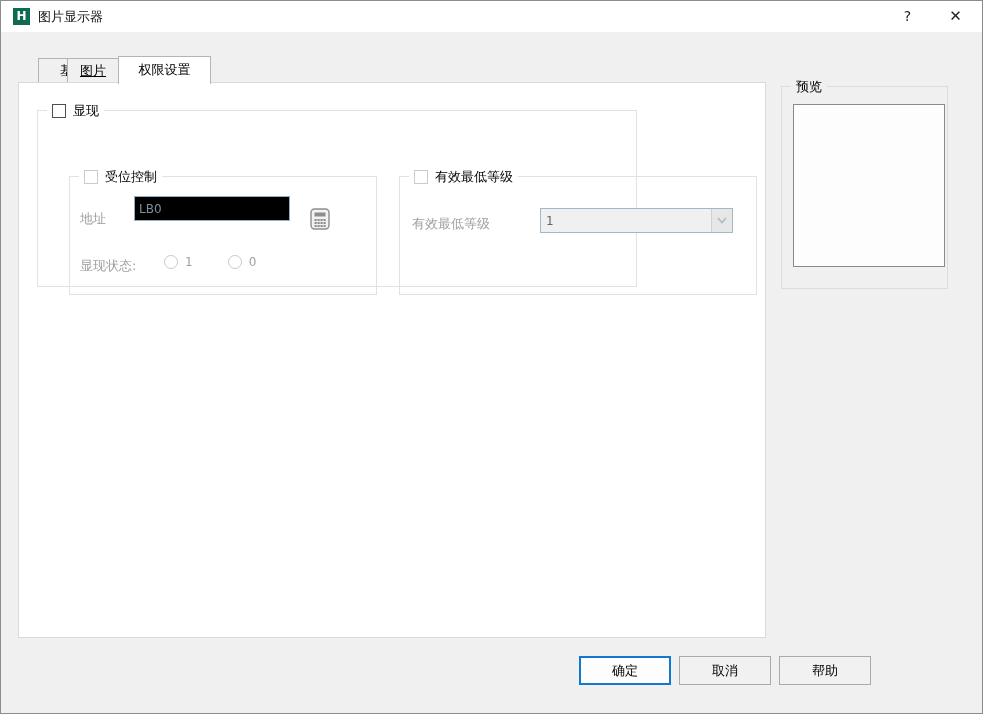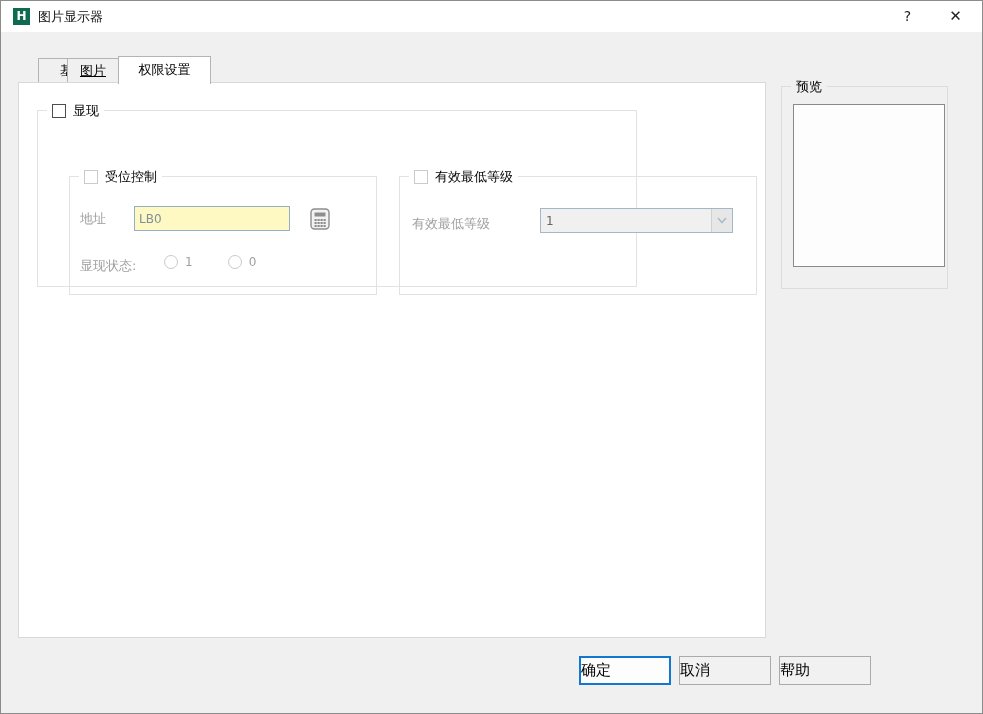--- a/index.html
+++ b/index.html
@@ -86,23 +86,23 @@
   }
   .cb.disabled { border-color: #cbcbcb; }
   .dis-text { color: #9f9f9f; }
   
   .grp-visibility { left: 18px; top: 27px; width: 600px; height: 177px; }
   .grp-bit        { left: 31px; top: 65px; width: 308px; height: 119px; }
   .grp-level      { left: 361px; top: 65px; width: 358px; height: 119px; }
   
   .lbl-address { position: absolute; left: 10px; top: 33px;  font-size: 13px; }
   .addr-input {
-    position: absolute; left: 64px; top: 29px;
+    position: absolute; left: 64px; top: 19px;
     width: 156px; height: 25px;
-    background: #fef9c3;
+    background: #000000;
     border: 1px solid #94afc4;
     color: #7f909c; font-size: 12px;
     font-family: "DejaVu Sans", "Liberation Sans", sans-serif;
     padding: 4px 4px; outline: none;
   }
   .calc-btn {
     position: absolute; left: 237px; top: 29px;
     width: 26px; height: 26px;
     background: transparent; border: none; padding: 0;
   }
@@ -145,23 +145,23 @@
     width: 152px; height: 163px;
     background: #fdfdfd;
     border: 1px solid #8a8a8a;
   }
   
   .btn {
     position: absolute; top: 655px;
     width: 92px; height: 29px;
     background: #f1f1f1;
     border: 1px solid #aaaaaa;
-    font-size: 15px; color: #000;
+    font-size: 13px; color: #000;
     font-family: "DejaVu Sans", "Liberation Sans", sans-serif;
-    text-align: left;
+    text-align: center;
   }
   .btn-ok     { left: 578px; background: #fdfdfd; border: 2px solid #1177d1; }
   .btn-cancel { left: 678px; }
   .btn-help   { left: 778px; }
 </style>
 </head>
 <body>
 
 <div class="window">
 

